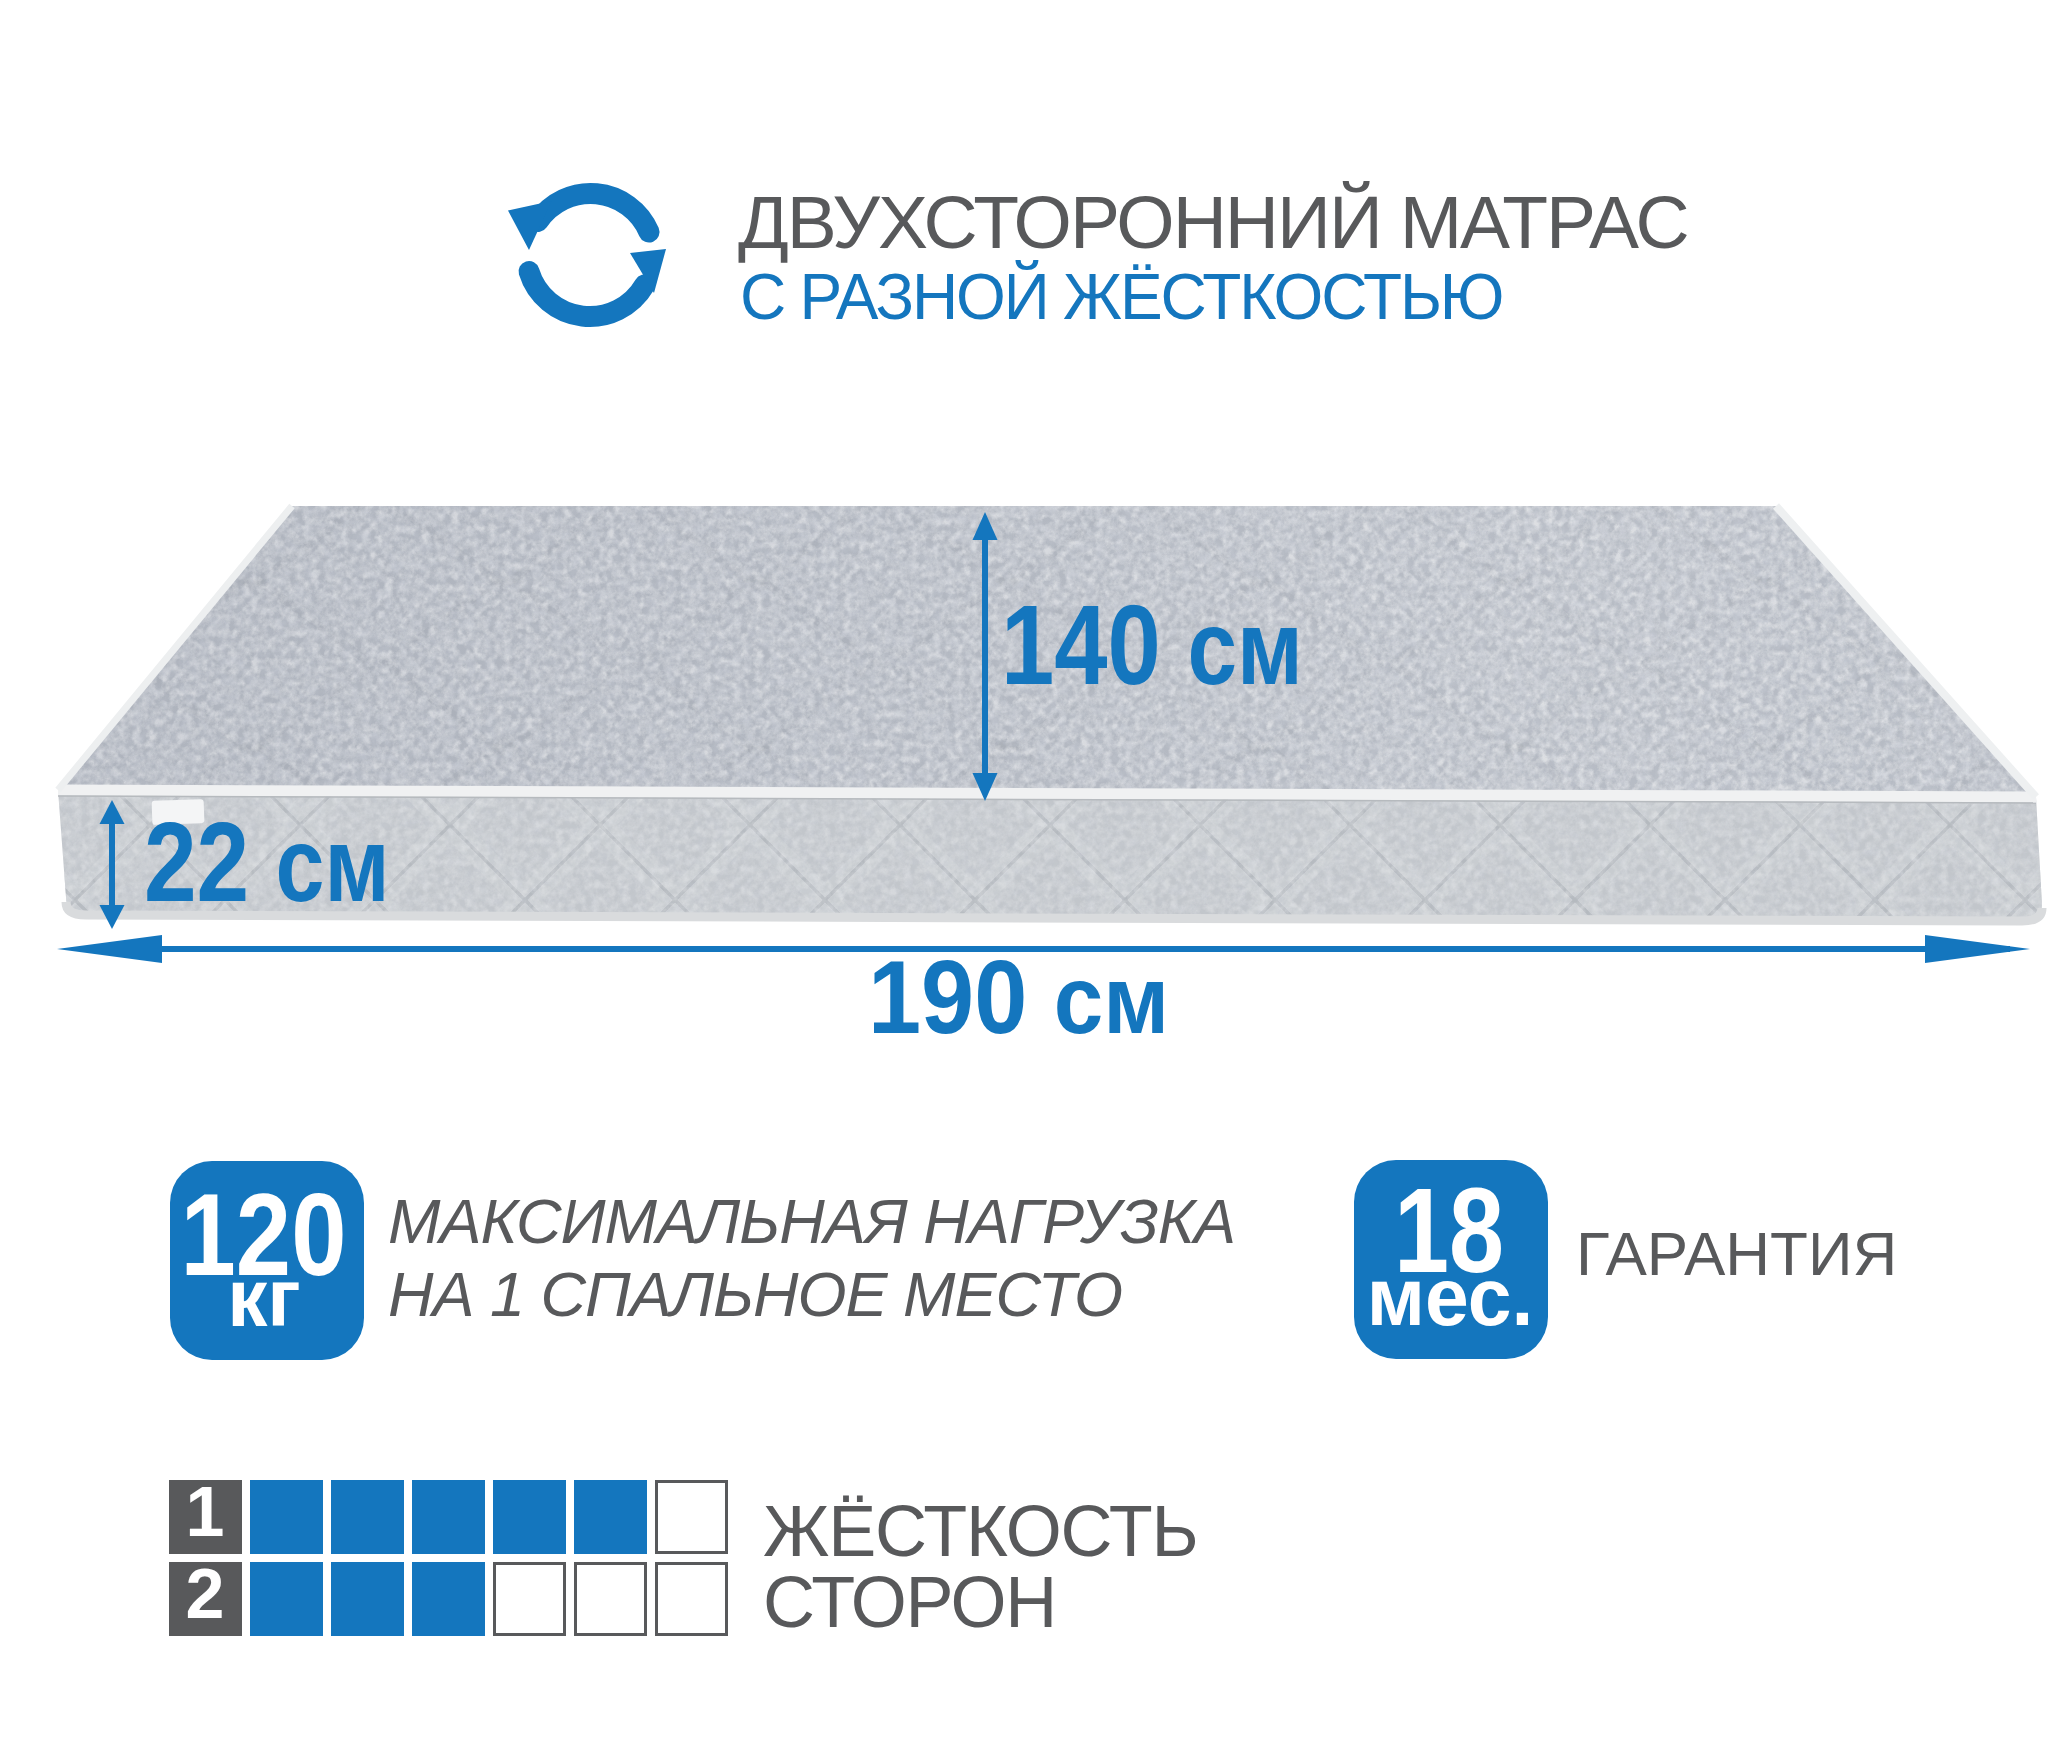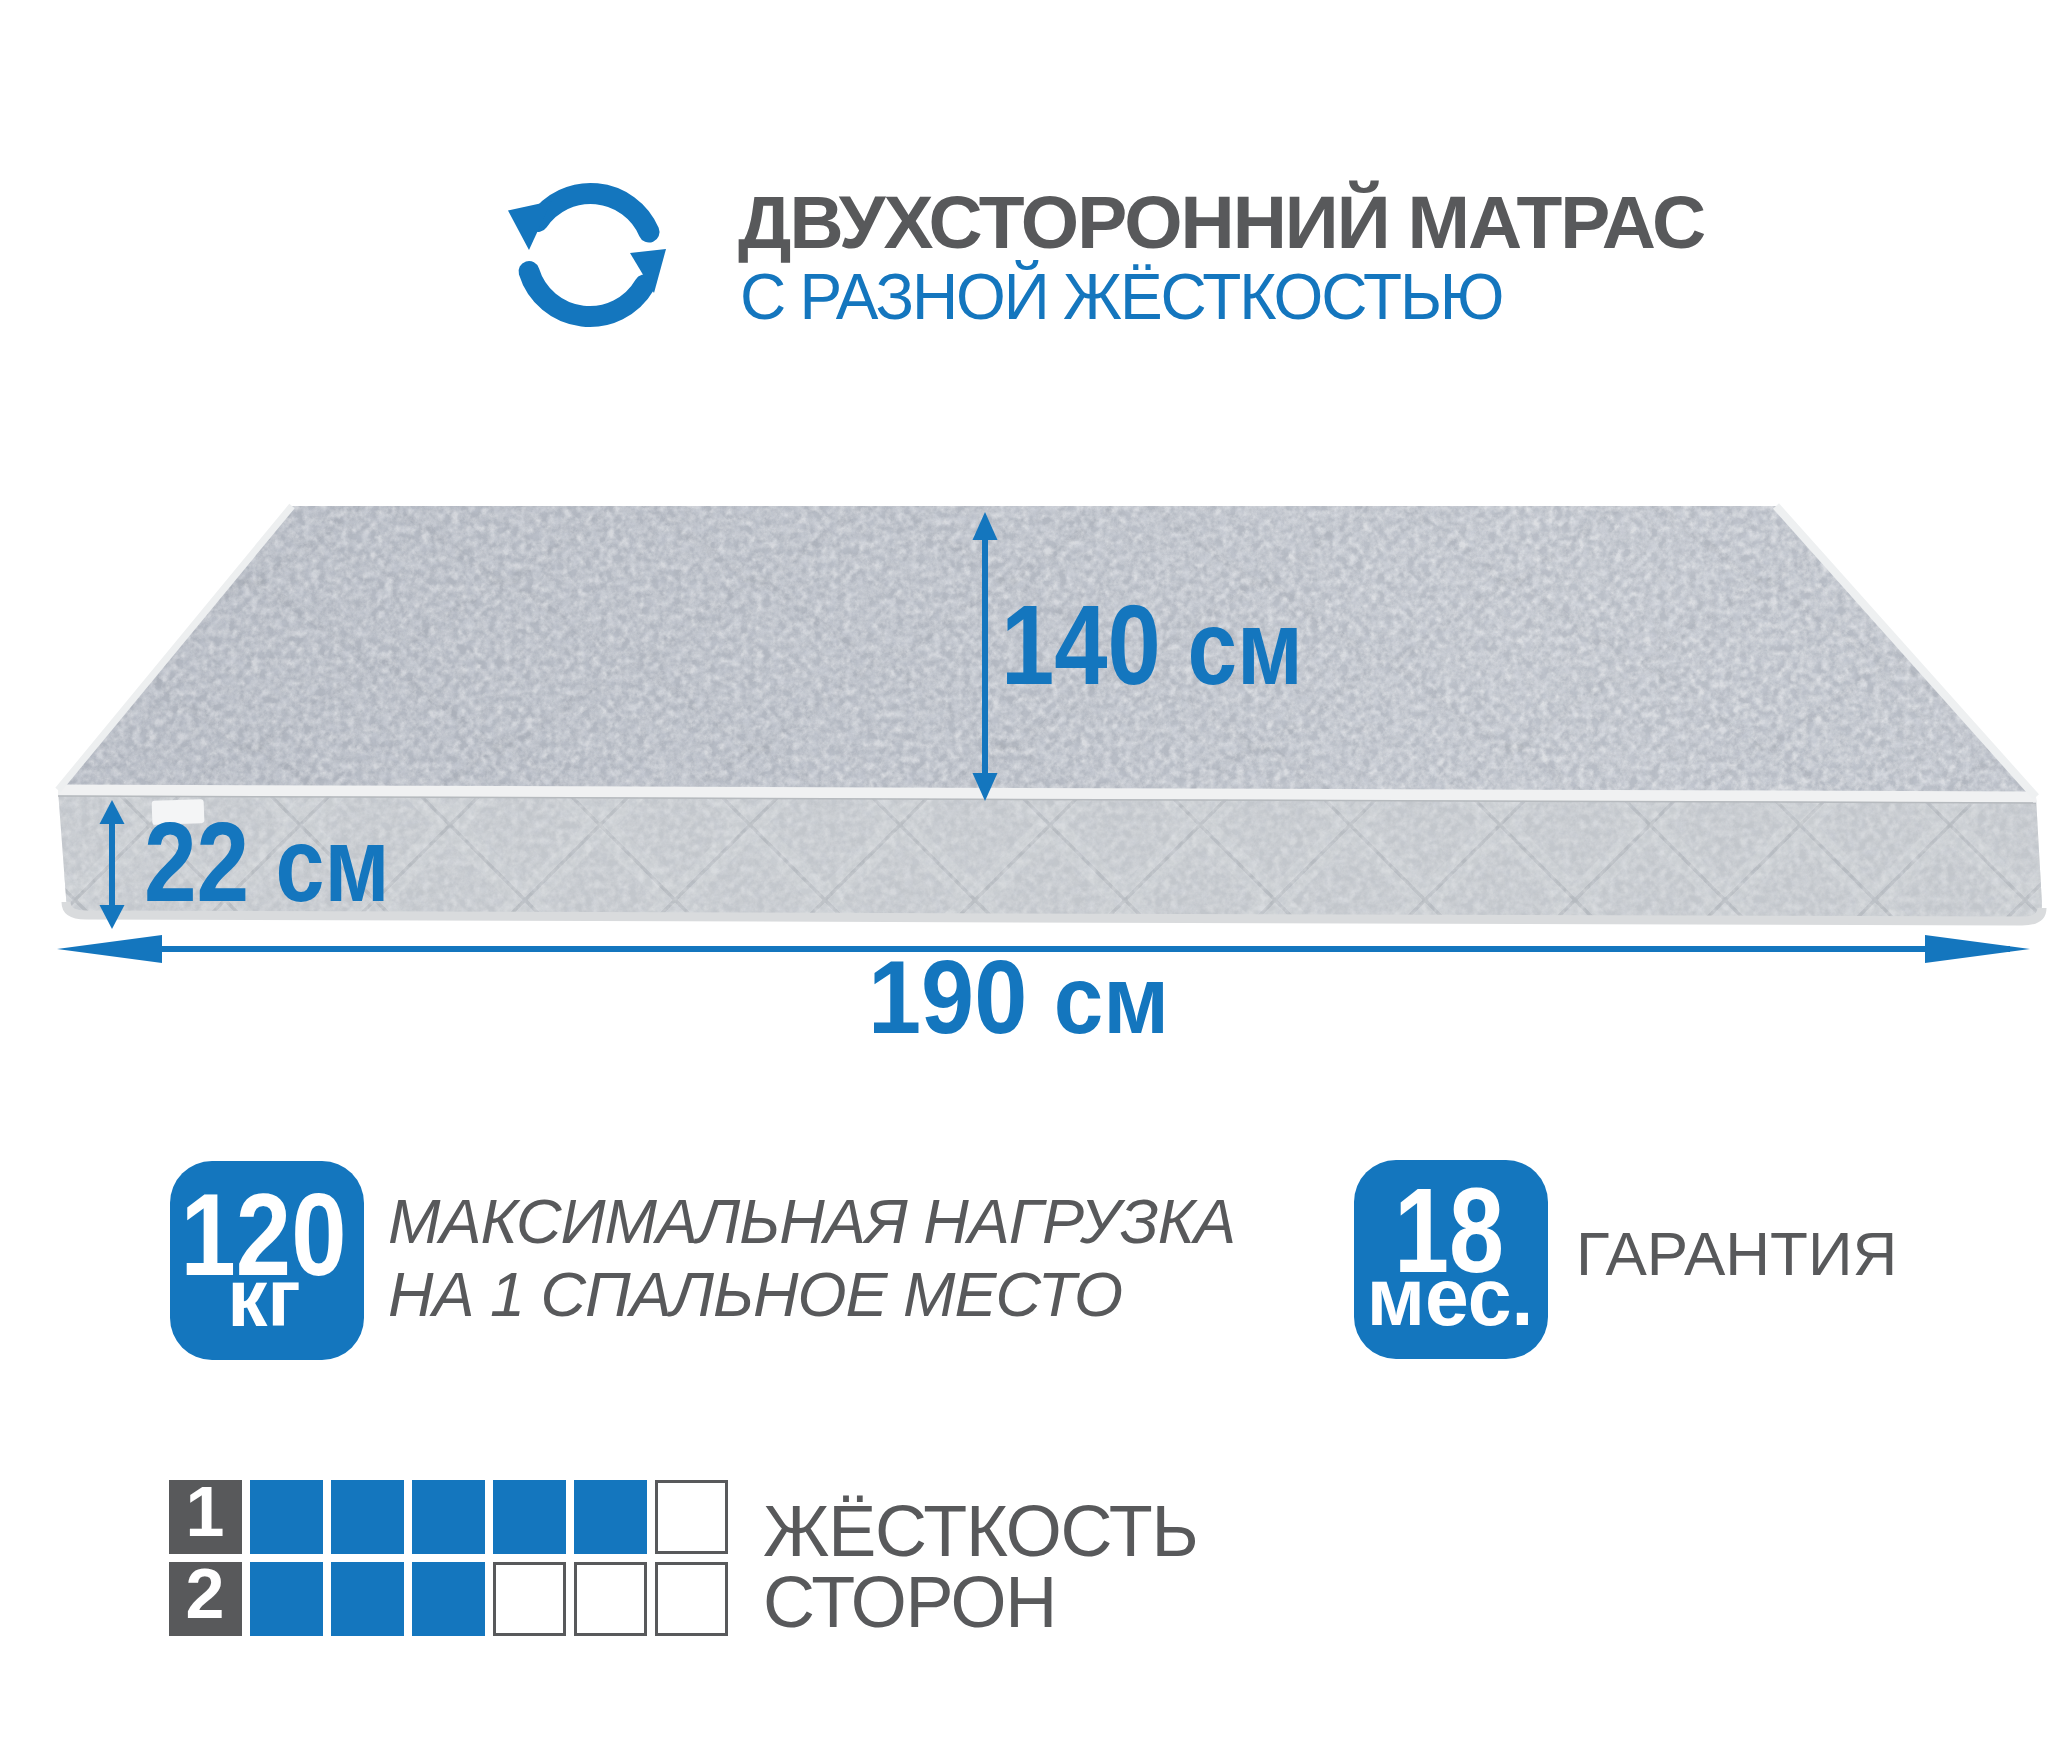--- a/index.html
+++ b/index.html
@@ -12,21 +12,21 @@
 </head>
 <body>
 
 <svg class="abs" style="left:460px;top:140px;" width="260" height="230" viewBox="460 140 260 230">
   <path d="M 538 221.5 A 63.5 63.5 0 0 1 649 232" fill="none" stroke="#1476BE" stroke-width="21" stroke-linecap="round"></path>
   <path d="M 529 271.5 A 63.5 63.5 0 0 0 644.6 285" fill="none" stroke="#1476BE" stroke-width="21" stroke-linecap="round"></path>
   <path d="M 508 210.5 L 551.5 201 L 529 250 Z" fill="#1476BE"></path>
   <path d="M 666 249 L 630 253 L 654 293 Z" fill="#1476BE"></path>
 </svg>
 
-<div class="abs gray" style="left:738px;top:185px;font-size:75px;font-weight:bold;line-height:75px;letter-spacing:-2px;white-space:nowrap;">ДВУХСТОРОННИЙ МАТРАС</div>
+<div class="abs gray" style="left:738px;top:185px;font-size:75px;font-weight:normal;line-height:75px;letter-spacing:-2px;white-space:nowrap;">ДВУХСТОРОННИЙ МАТРАС</div>
 
 <div class="abs blue" style="left:740px;top:265px;font-size:64px;font-weight:normal;line-height:64px;letter-spacing:-2.2px;white-space:nowrap;">С РАЗНОЙ ЖЁСТКОСТЬЮ</div>
 
 <svg class="abs" style="left:0px;top:440px;" width="2048" height="560" viewBox="0 440 2048 560">
   <defs>
     <filter id="fleckL" x="-2%" y="-5%" width="104%" height="110%">
       <feTurbulence type="fractalNoise" baseFrequency="0.135" numOctaves="4" seed="7"></feTurbulence>
       <feColorMatrix type="matrix" values="0 0 0 0 1  0 0 0 0 1  0 0 0 0 1  1.15 1.15 1.15 0 -1.35" result="n"></feColorMatrix>
       <feComposite in="n" in2="SourceAlpha" operator="in"></feComposite>
     </filter>

